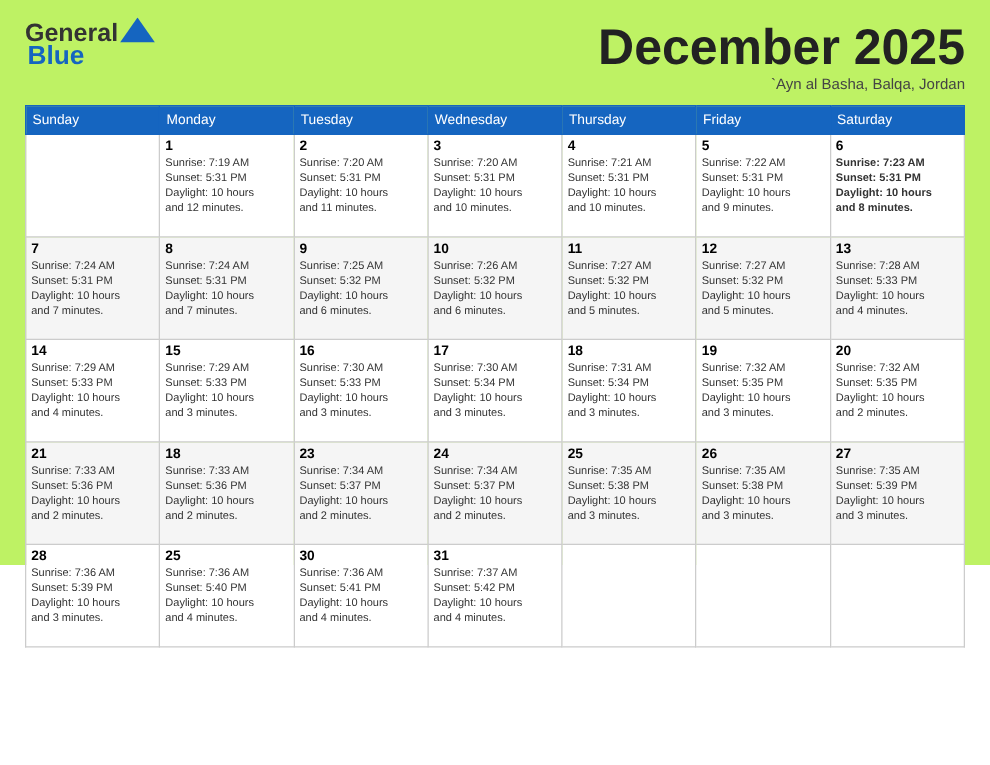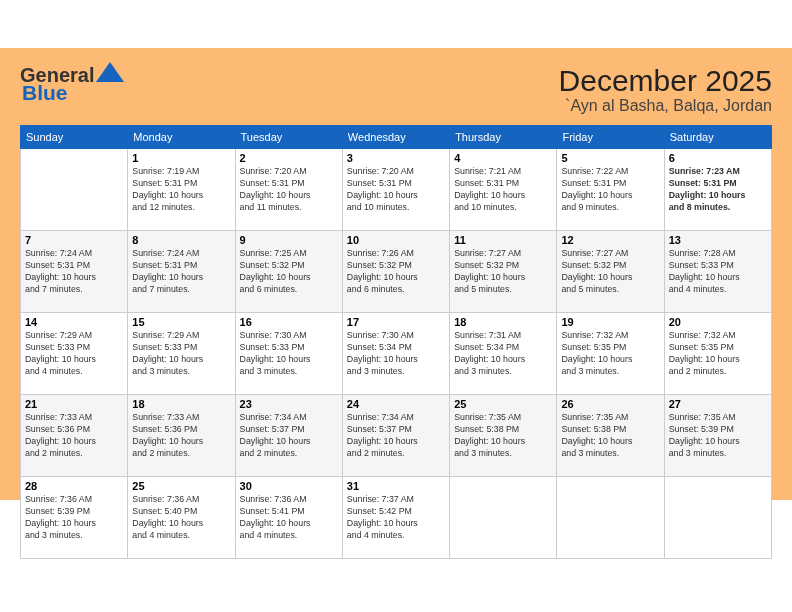--- a/index.html
+++ b/index.html
@@ -7,45 +7,44 @@
       font-family: Arial, sans-serif;
       background: #fff;
       width: 792px;
       height: 612px;
       overflow: hidden;
     }
     .page {
       width: 792px;
       height: 452px;
       padding: 16px 20px 12px 20px;
-      background: #fdba74;
-      margin-top: 48px;
+      background: #bef264;
     }
     .header {
       display: flex;
       justify-content: space-between;
       align-items: flex-start;
       margin-bottom: 10px;
     }
     .logo {
       display: flex;
       flex-direction: column;
       align-items: flex-start;
     }
     .title-block {
       text-align: right;
     }
     .month-title {
-      font-size: 30px;
-      font-weight: normal;
+      font-size: 40px;
+      font-weight: bold;
       color: #222;
       line-height: 1.1;
     }
     .location {
-      font-size: 16px;
+      font-size: 12px;
       color: #444;
     }
     .calendar {
       width: 100%;
       border-collapse: collapse;
       font-size: 9.5px;
     }
     .calendar th {
       background: #1565c0;
       color: #fff;

